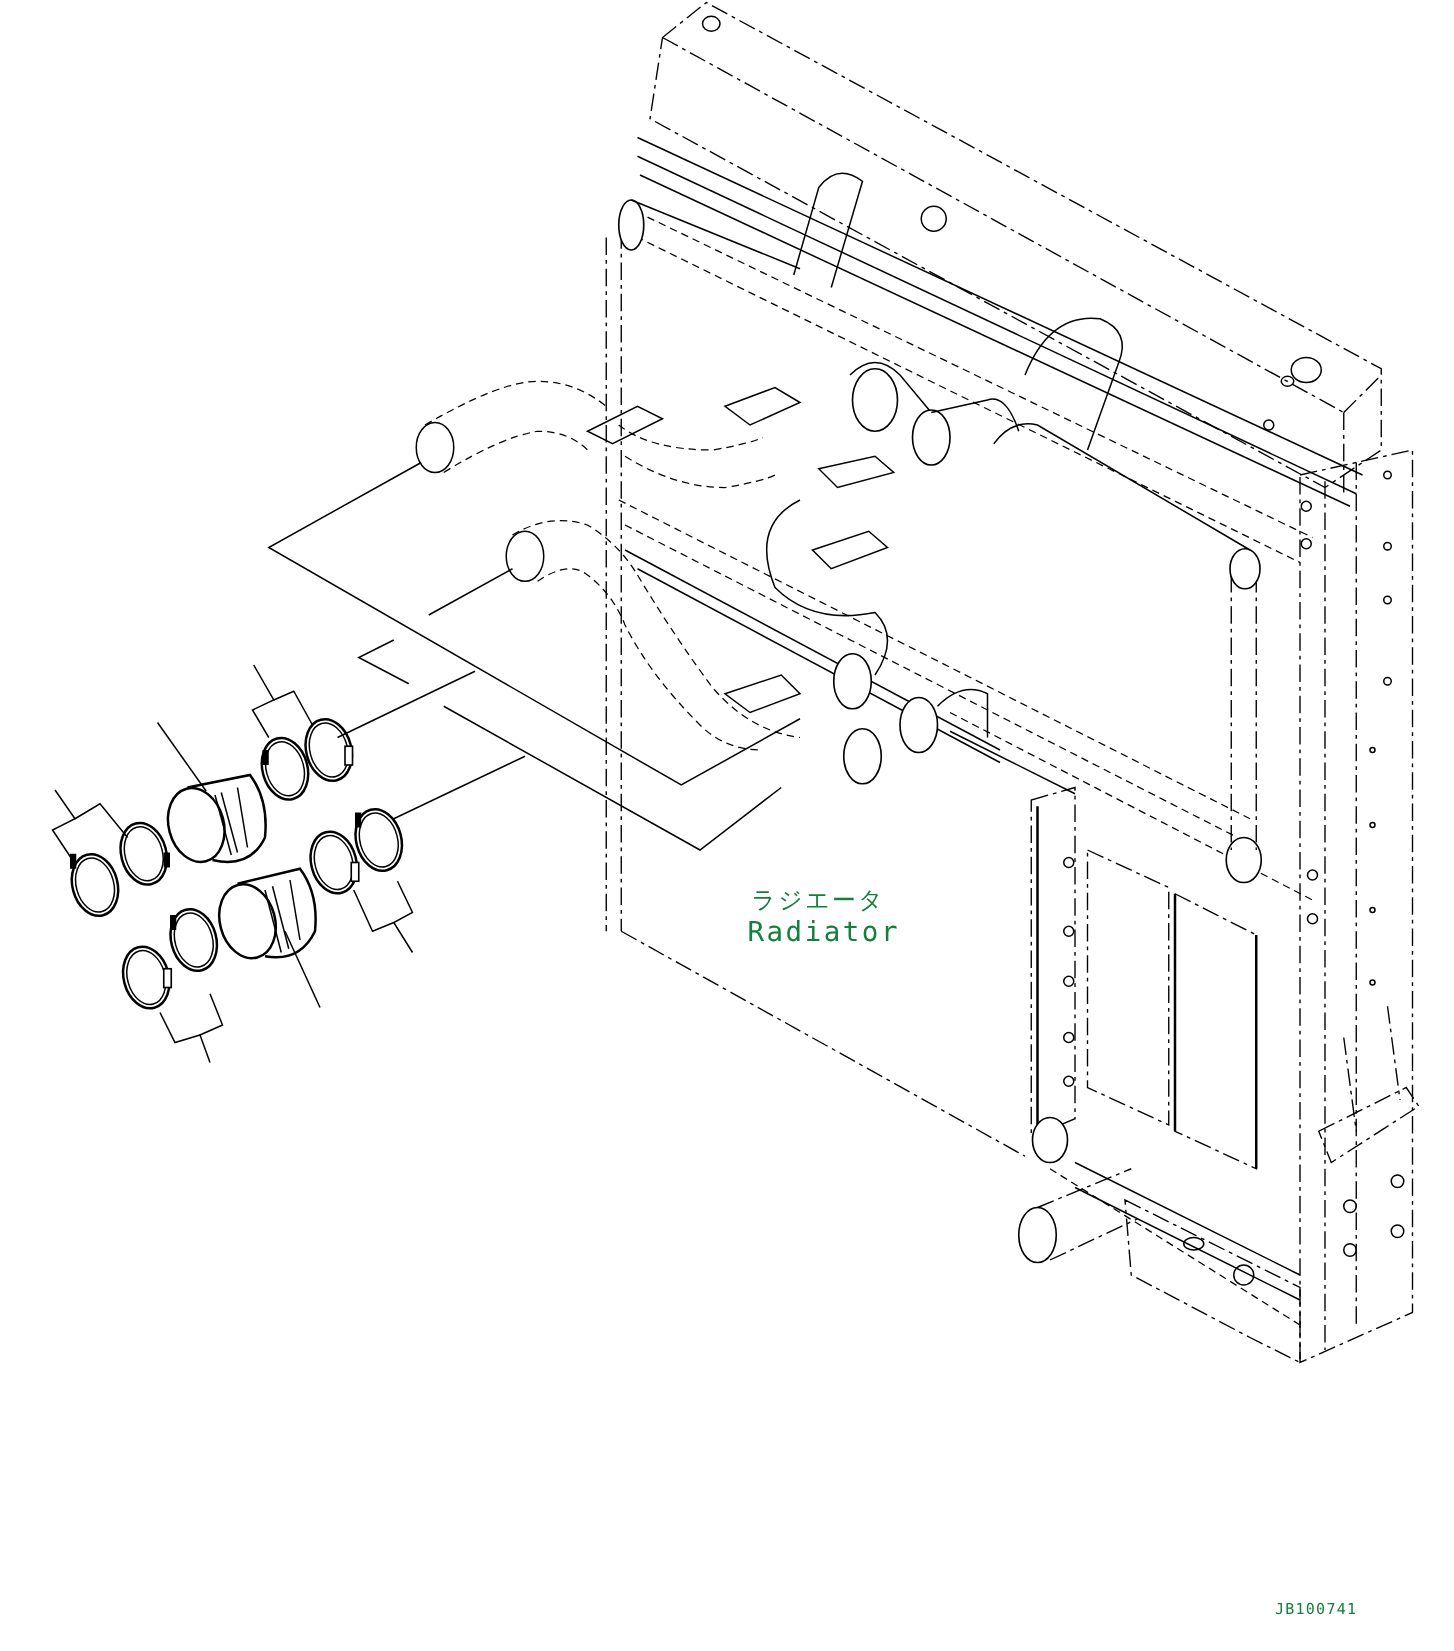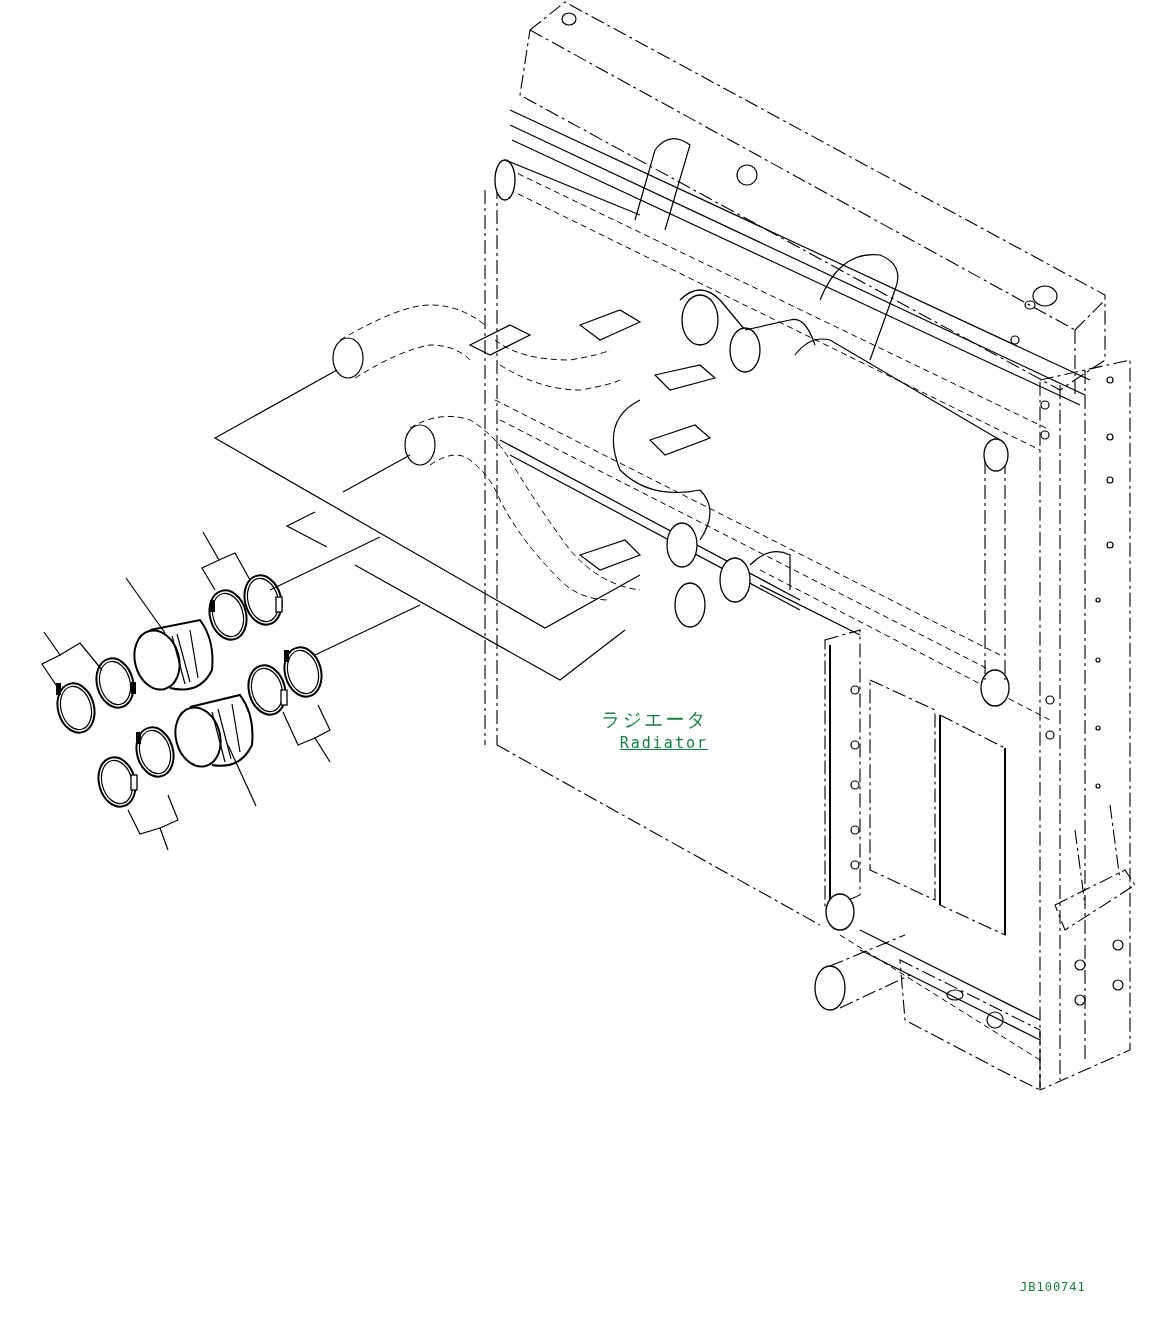--- a/index.html
+++ b/index.html
@@ -6,21 +6,21 @@
   body { width: 1163px; height: 1321px; position: relative; overflow: hidden; font-family: "DejaVu Sans Mono", monospace; }
   #diagram { position: absolute; left: 0; top: 0; width: 1163px; height: 1321px; }
   .ln { fill: none; stroke: #000; stroke-width: 1.2; }
   .thk { fill: none; stroke: #000; stroke-width: 2; }
   .dash { fill: none; stroke: #000; stroke-width: 1.1; stroke-dasharray: 14 4 3 4; }
   .dsh2 { fill: none; stroke: #000; stroke-width: 1; stroke-dasharray: 6 4; }
   .wfill { fill: #fff; stroke: #000; stroke-width: 1.3; }
   .blk { fill: #000; }
   .label { position: absolute; color: #15803d; font-family: "DejaVu Sans Mono", monospace; letter-spacing: 2px; text-align: right; }
   #label-jp { left: 598px; top: 707px; font-size: 19px; width: 110px; }
-  #label-en { left: 598px; top: 734px; font-size: 15px; width: 110px; text-decoration: underline; }
+  #label-en { left: 598px; top: 734px; font-size: 22px; width: 110px; }
   #code { left: 1020px; top: 1280px; font-size: 12px; letter-spacing: 1px; }
 </style>
 </head>
 <body>
 
 <svg id="diagram" viewBox="0 0 1163 1321" xmlns="http://www.w3.org/2000/svg">
 
   <g>
 
     <polygon class="dash" points="530,30 565,2 1105,295 1105,360 1060,390 520,95"></polygon>

